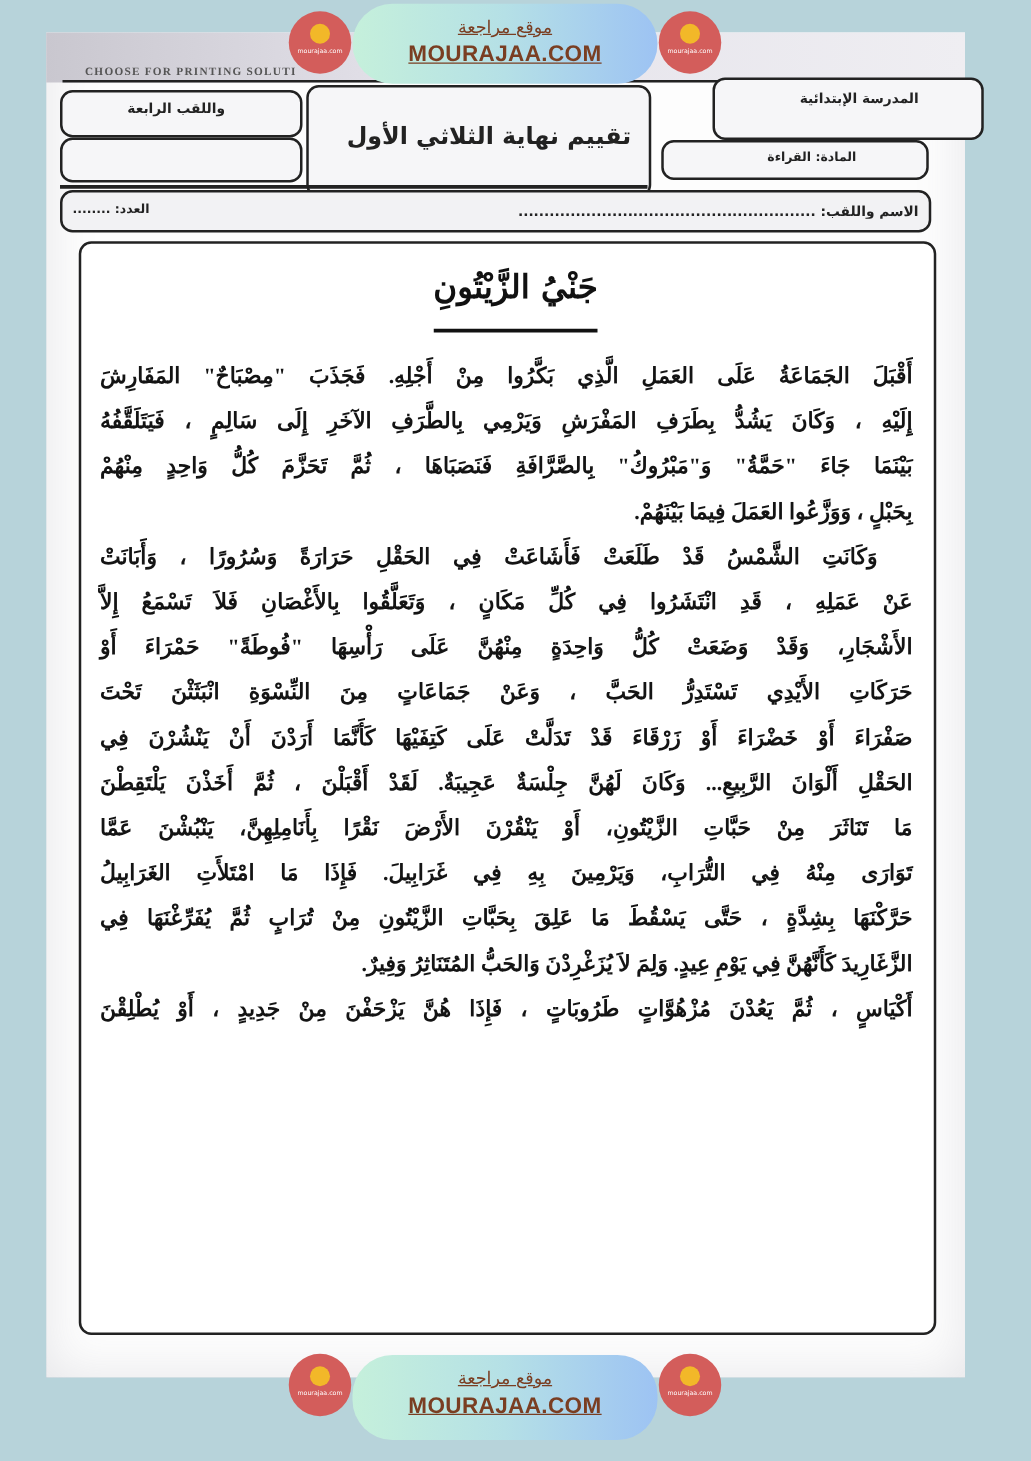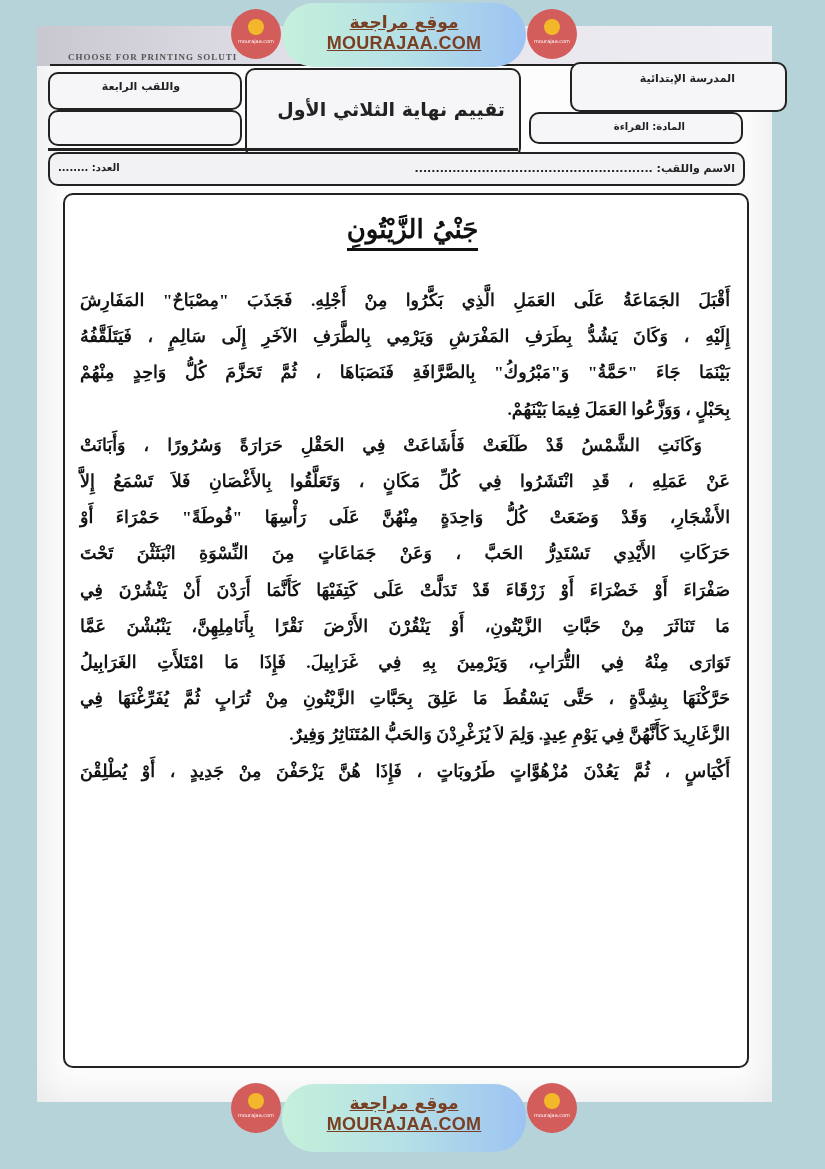--- a/index.html
+++ b/index.html
@@ -30,38 +30,38 @@
     position:absolute; font-weight:bold; color:#222; white-space:nowrap;
   }
   .main-frame {
     position:absolute; left:63px; top:193px; width:682px; height:871px;
     border:2px solid #222; border-radius:10px; background:#fff;
   }
   .title {
     position:absolute; left:0; right:0; top:214px; text-align:center;
     font-family:"DejaVu Serif", serif; font-size:26px; font-weight:bold; color:#111;
   }
-  .title span { border-bottom:3px solid #111; padding-bottom:4px;text-align:center; }
+  .title span { border-bottom:3px solid #111; padding-bottom:18px;text-align:center; }
   .text-block {
     position:absolute; left:80px; width:650px;
     direction:rtl; text-align:justify; text-align-last:justify;
     font-family:Liberation Serif, serif; font-size:17.5px; font-weight:bold;
     color:#141414; line-height:36.2px;
   }
   .text-line { display:block; white-space:nowrap; text-align-last:justify; text-align:justify; }
   .text-line.last { text-align-last:right; }
   .text-line.indent { padding-right:28px; }
 
   .banner {
     position:absolute; left:282px; width:244px; height:64px; border-radius:32px;
     background:linear-gradient(90deg,#c5f0db 0%,#b5e0e6 50%,#9dc3f3 100%);
     text-align:center;
   }
   .banner-ar {
-    display:block; font-size:17px; font-weight:bold; color:#7a3e22;
+    display:block; font-size:14px; font-weight:normal; color:#7a3e22;
     text-decoration:underline; margin-top:9px; direction:rtl; line-height:20px;text-align:center;
   }
   .banner-en {
     display:block; font-family:"Liberation Sans", sans-serif;
     font-size:18px; font-weight:bold; color:#7a3e22;
     text-decoration:underline; line-height:22px; letter-spacing:0.3px;
   }
   .badge {
     position:absolute; width:50px; height:50px; border-radius:50%;
     background:#d35d5b; text-align:center;
@@ -107,20 +107,21 @@
 <div class="text-block" style="top:282px;">
   <span class="text-line">أَقْبَلَ الجَمَاعَةُ عَلَى العَمَلِ الَّذِي بَكَّرُوا مِنْ أَجْلِهِ. فَجَذَبَ "مِصْبَاحٌ" المَفَارِشَ</span>
   <span class="text-line">إِلَيْهِ ، وَكَانَ يَشُدُّ بِطَرَفِ المَفْرَشِ وَيَرْمِي بِالطَّرَفِ الآخَرِ إِلَى سَالِمٍ ، فَيَتَلَقَّفُهُ</span>
   <span class="text-line">بَيْنَمَا جَاءَ "حَمَّةُ" وَ"مَبْرُوكُ" بِالصَّرَّافَةِ فَنَصَبَاهَا ، ثُمَّ تَحَزَّمَ كُلُّ وَاحِدٍ مِنْهُمْ</span>
   <span class="text-line last">بِحَبْلٍ ، وَوَزَّعُوا العَمَلَ فِيمَا بَيْنَهُمْ.</span>
   <span class="text-line indent">وَكَانَتِ الشَّمْسُ قَدْ طَلَعَتْ فَأَشَاعَتْ فِي الحَقْلِ حَرَارَةً وَسُرُورًا ، وَأَبَانَتْ</span>
   <span class="text-line">عَنْ عَمَلِهِ ، قَدِ انْتَشَرُوا فِي كُلِّ مَكَانٍ ، وَتَعَلَّقُوا بِالأَغْصَانِ فَلاَ تَسْمَعُ إِلاَّ</span>
   <span class="text-line">الأَشْجَارِ، وَقَدْ وَضَعَتْ كُلُّ وَاحِدَةٍ مِنْهُنَّ عَلَى رَأْسِهَا "فُوطَةً" حَمْرَاءَ أَوْ</span>
   <span class="text-line">حَرَكَاتِ الأَيْدِي تَسْتَدِرُّ الحَبَّ ، وَعَنْ جَمَاعَاتٍ مِنَ النِّسْوَةِ انْبَثَثْنَ تَحْتَ</span>
   <span class="text-line">صَفْرَاءَ أَوْ خَضْرَاءَ أَوْ زَرْقَاءَ قَدْ تَدَلَّتْ عَلَى كَتِفَيْهَا كَأَنَّمَا أَرَدْنَ أَنْ يَنْشُرْنَ فِي</span>
+  <span class="text-line">الحَقْلِ أَلْوَانَ الرَّبِيعِ... وَكَانَ لَهُنَّ جِلْسَةٌ عَجِيبَةٌ. لَقَدْ أَقْبَلْنَ ، ثُمَّ أَخَذْنَ يَلْتَقِطْنَ</span>
   <span class="text-line">مَا تَنَاثَرَ مِنْ حَبَّاتِ الزَّيْتُونِ، أَوْ يَنْقُرْنَ الأَرْضَ نَقْرًا بِأَنَامِلِهِنَّ، يَنْبُشْنَ عَمَّا</span>
   <span class="text-line">تَوَارَى مِنْهُ فِي التُّرَابِ، وَيَرْمِينَ بِهِ فِي غَرَابِيلَ. فَإِذَا مَا امْتَلأَتِ الغَرَابِيلُ</span>
   <span class="text-line">حَرَّكْنَهَا بِشِدَّةٍ ، حَتَّى يَسْقُطَ مَا عَلِقَ بِحَبَّاتِ الزَّيْتُونِ مِنْ تُرَابٍ ثُمَّ يُفَرِّغْنَهَا فِي</span>
   <span class="text-line last">الزَّغَارِيدَ كَأَنَّهُنَّ فِي يَوْمِ عِيدٍ. وَلِمَ لاَ يُزَغْرِدْنَ وَالحَبُّ المُتَنَاثِرُ وَفِيرٌ.</span>
   <span class="text-line">أَكْيَاسٍ ، ثُمَّ يَعُدْنَ مُزْهُوَّاتٍ طَرُوبَاتٍ ، فَإِذَا هُنَّ يَزْحَفْنَ مِنْ جَدِيدٍ ، أَوْ يُطْلِقْنَ</span>
 </div>
 
 <div class="badge" style="left:231px;top:9px;">
   <span class="badge-dot"></span>
   <span class="badge-text">mourajaa.com</span>

